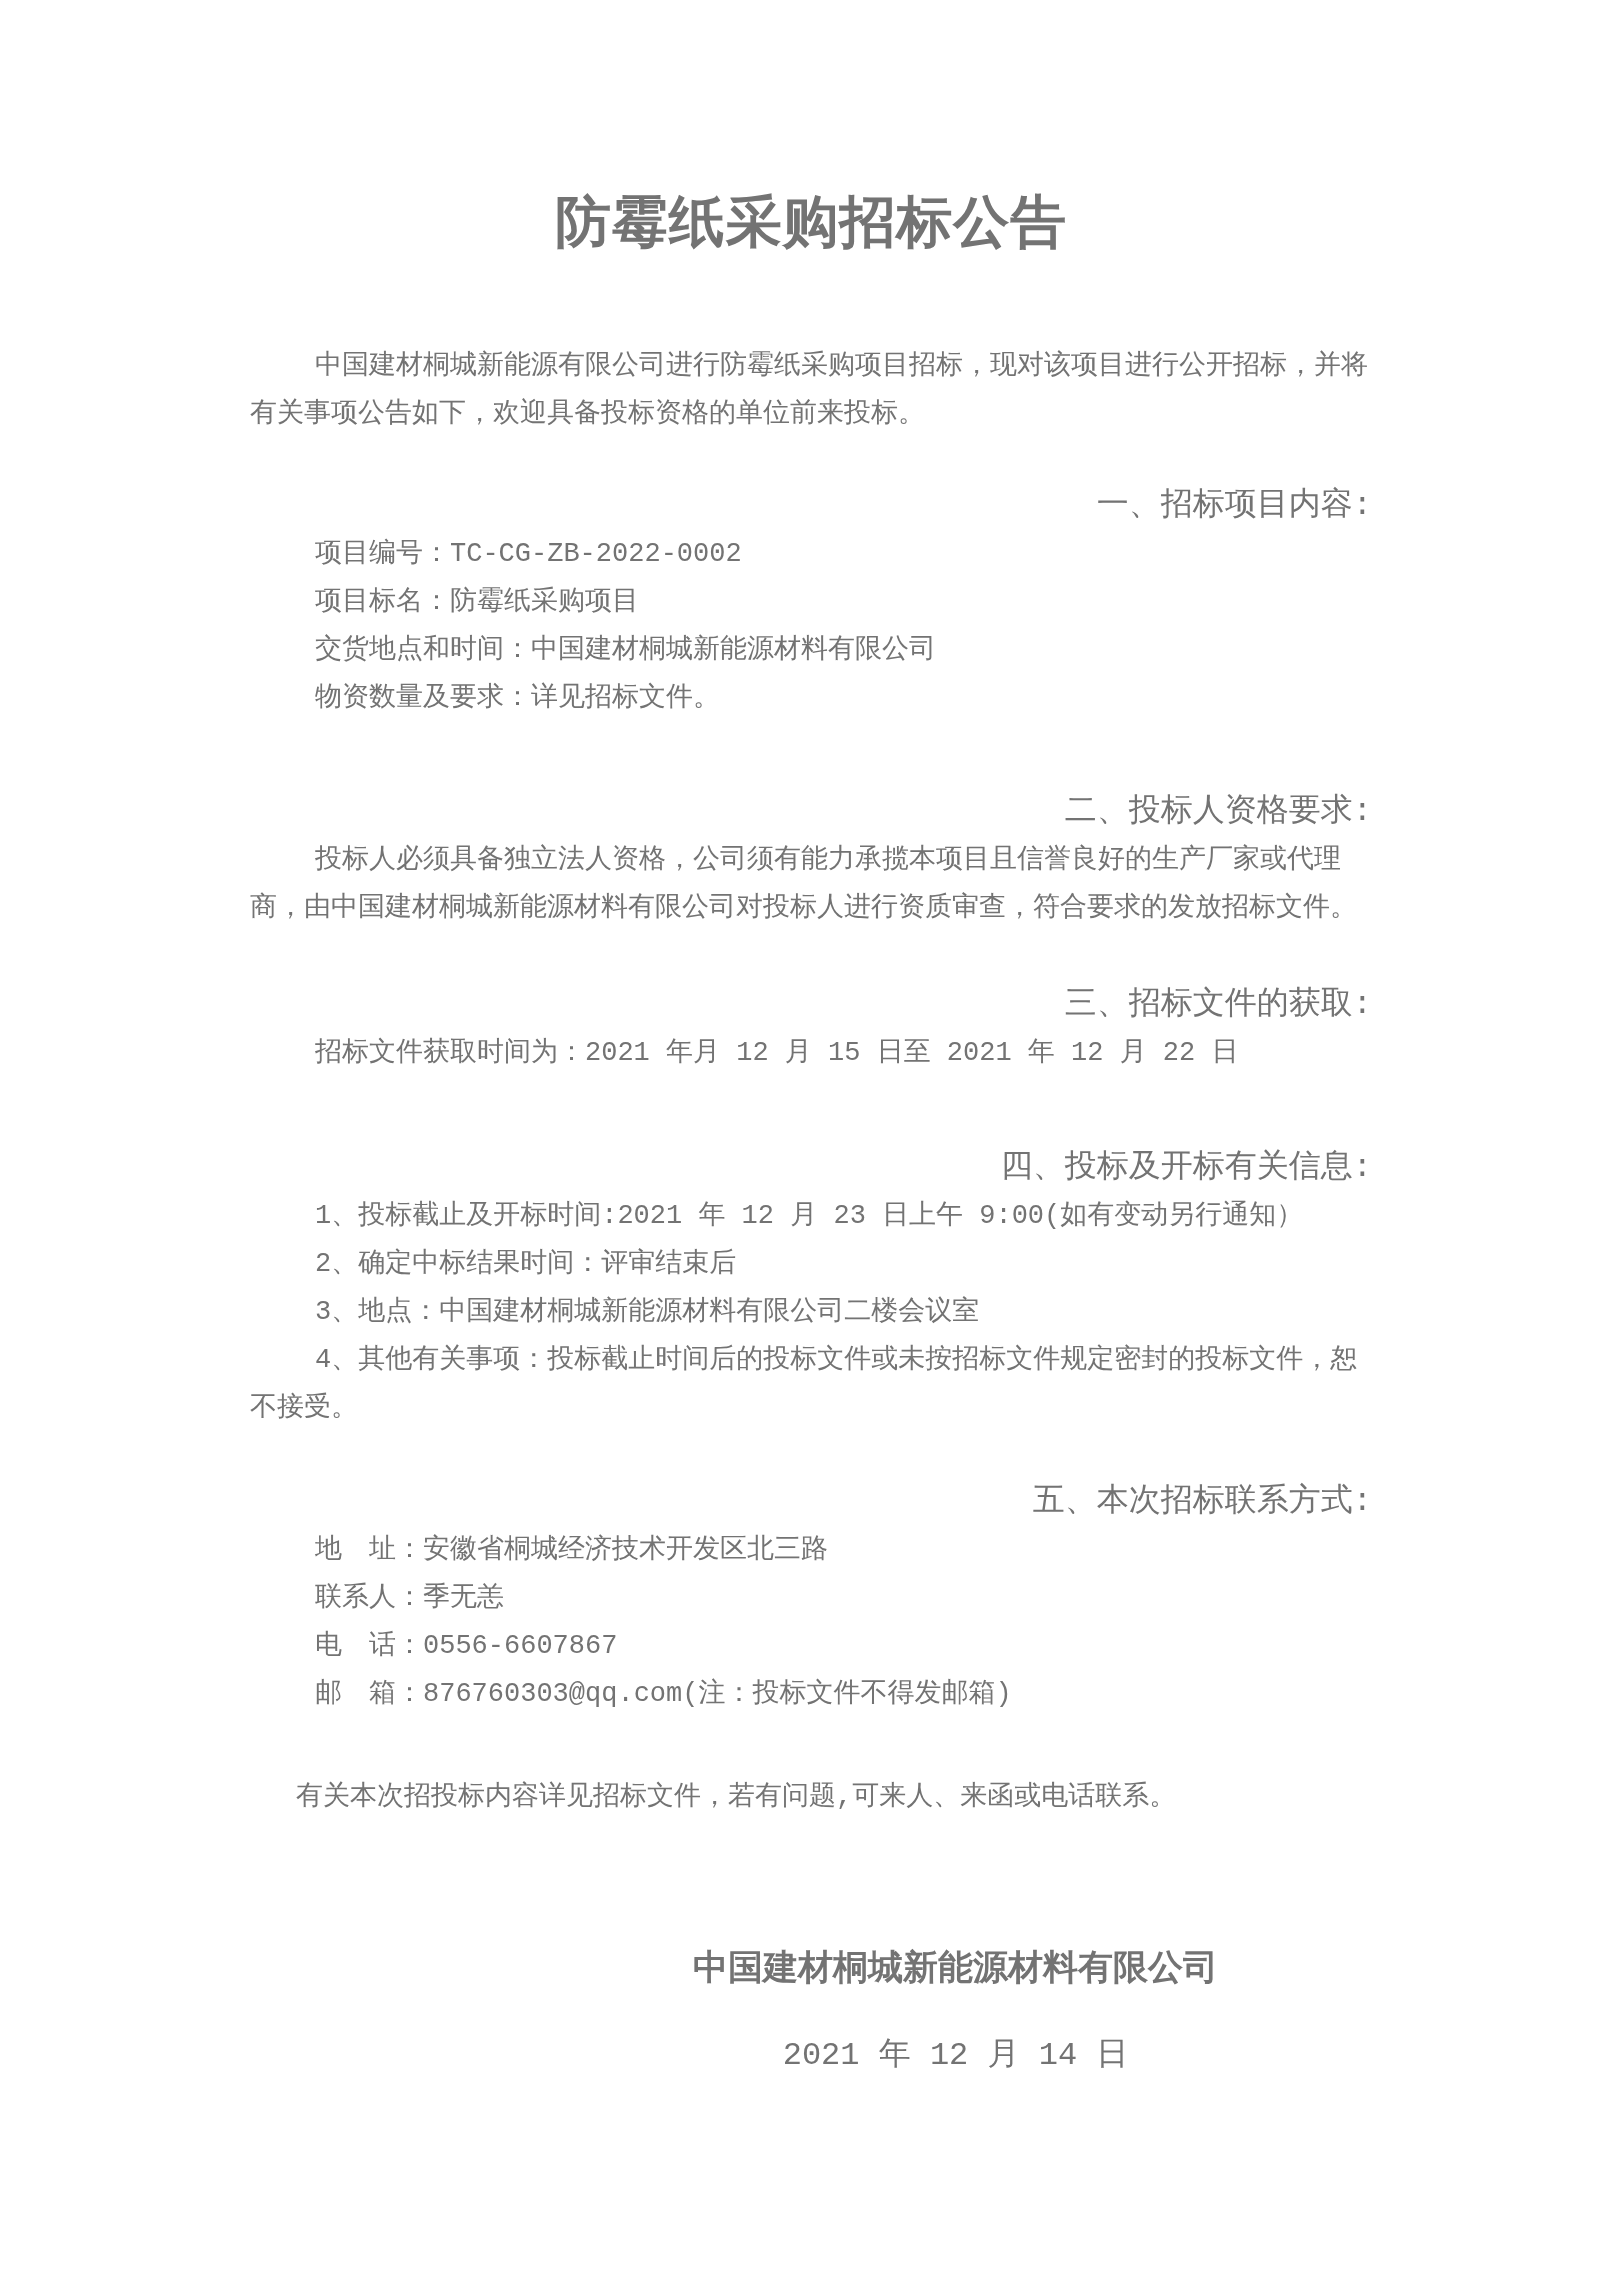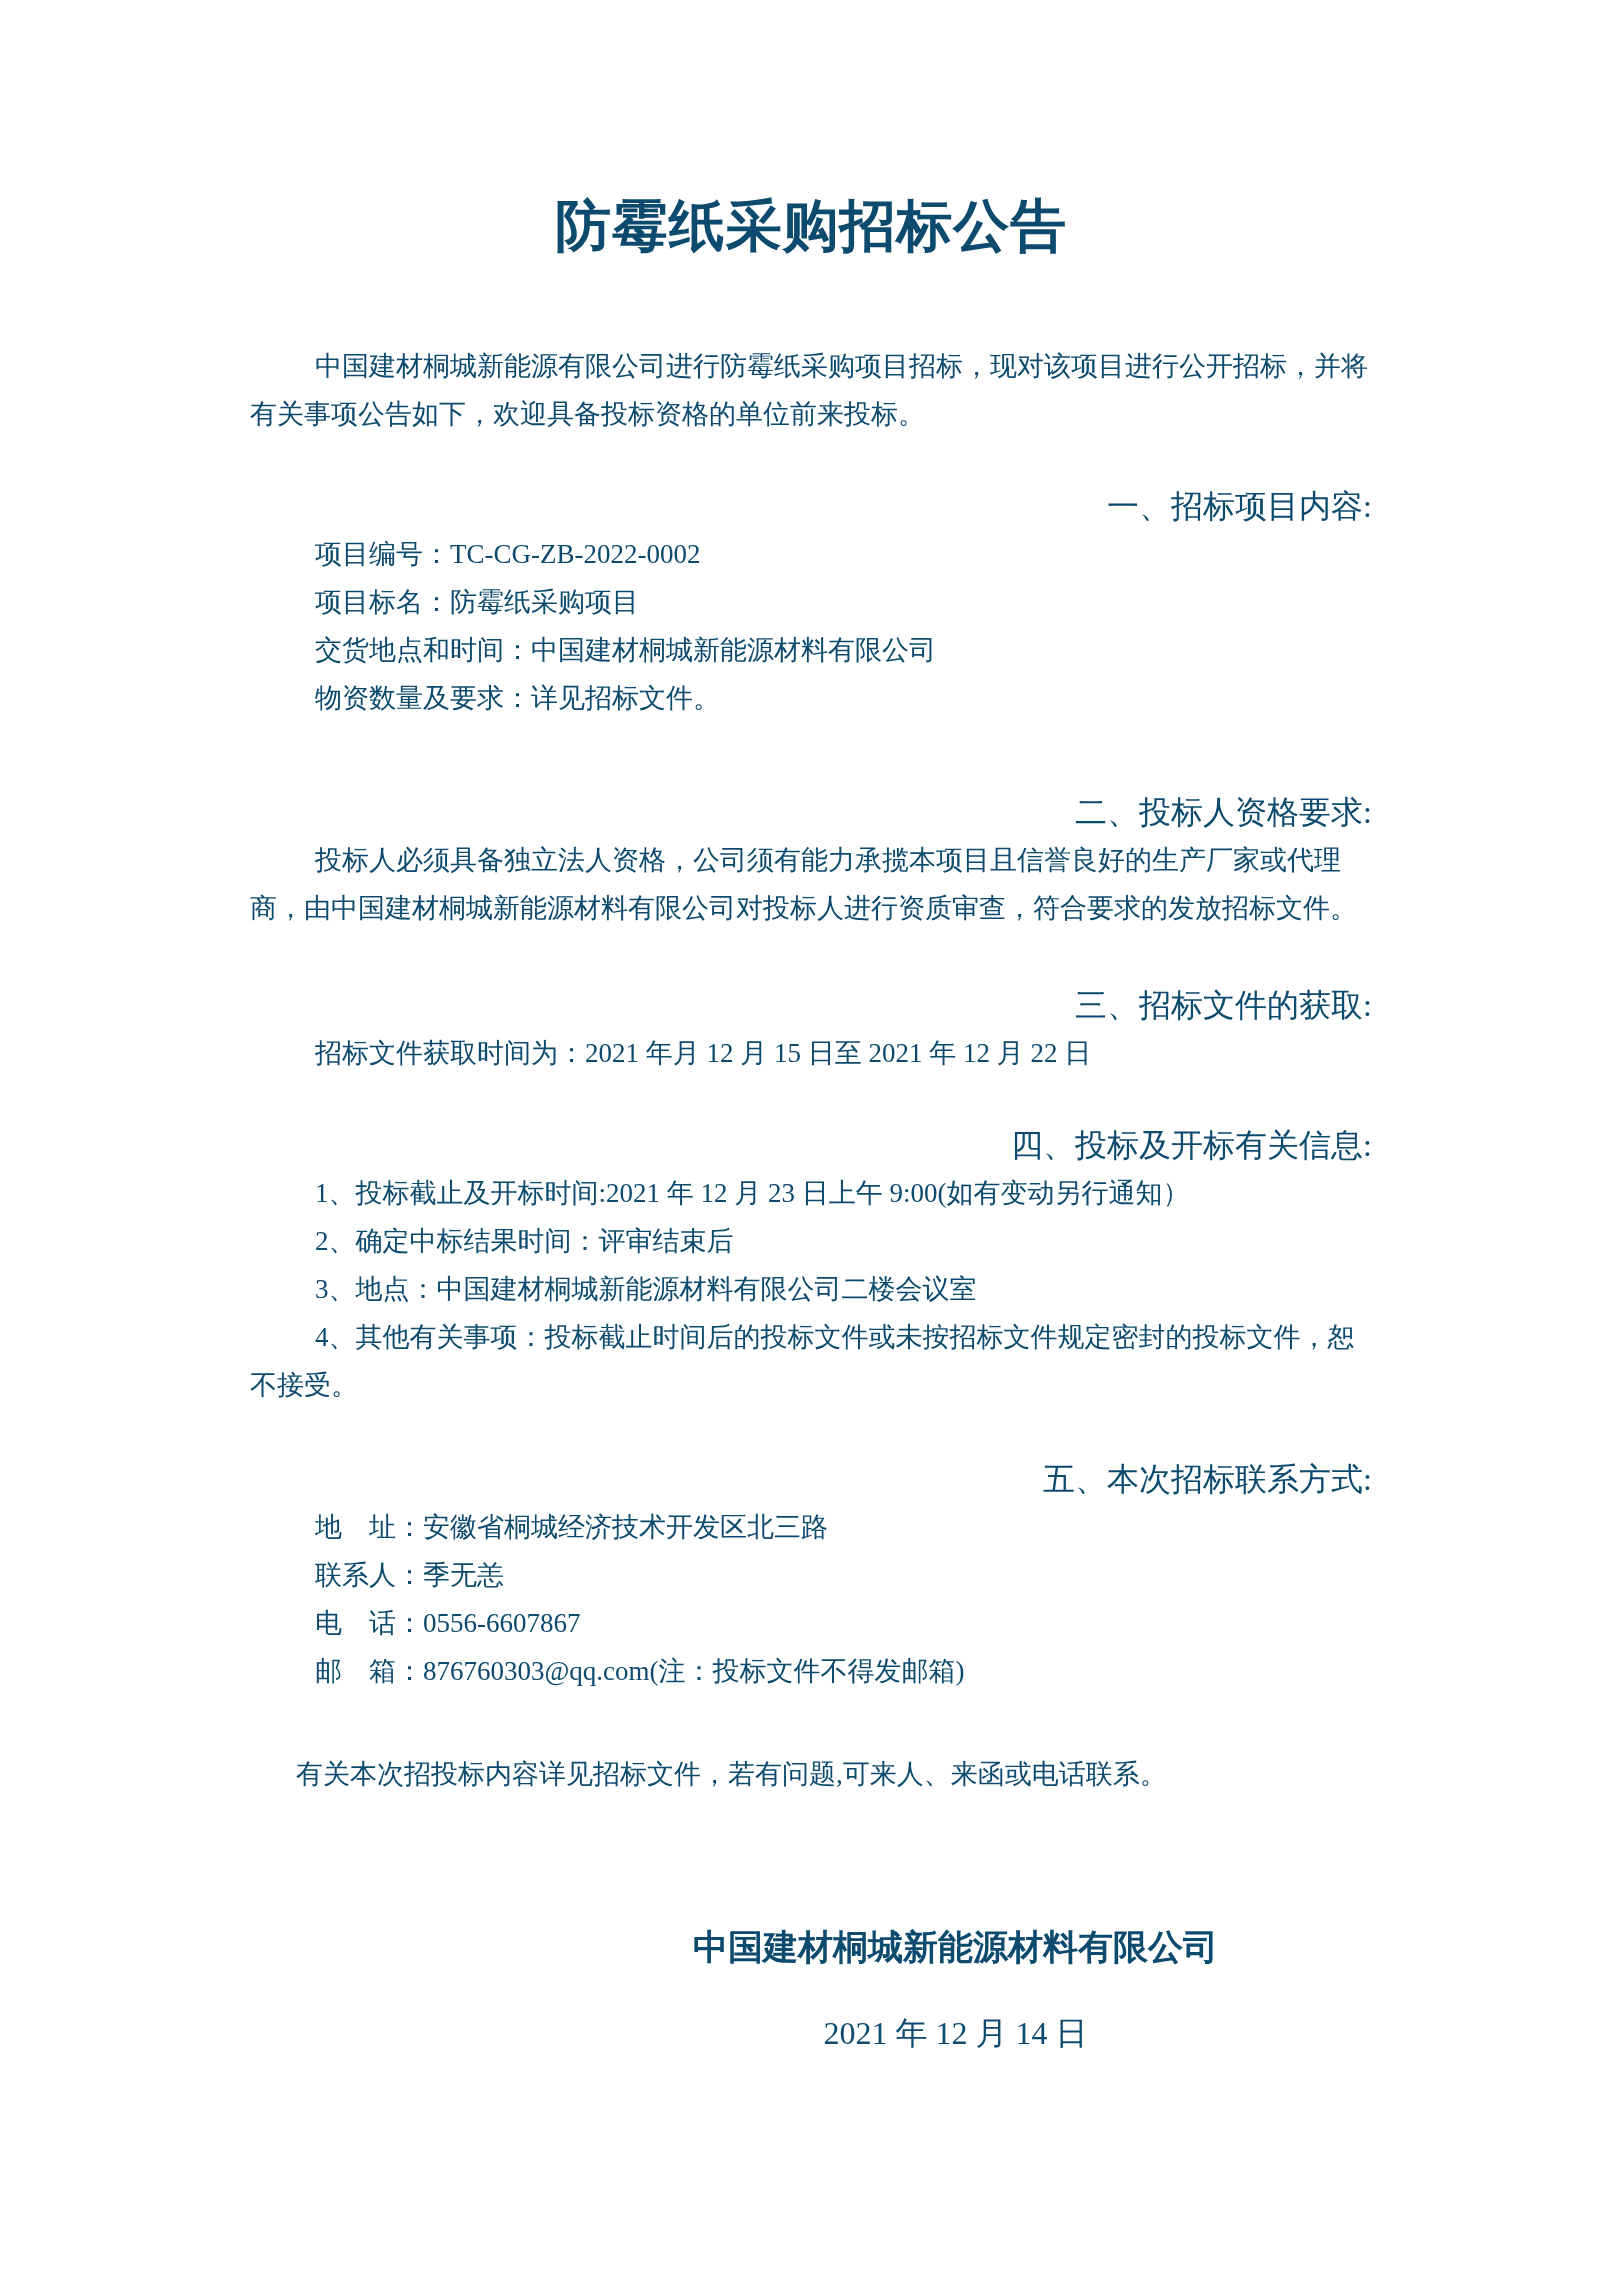--- a/index.html
+++ b/index.html
@@ -5,22 +5,22 @@
   html, body {
     margin: 0;
     padding: 0;
     background: #ffffff;
   }
   .page {
     position: relative;
     width: 1623px;
     height: 2295px;
     background: #ffffff;
-    color: #0c4a6e;
-    font-family: Liberation Serif, serif;
+    color: #737373;
+    font-family: Liberation Mono, monospace;
     overflow: hidden;
   }
   .content {
     position: absolute;
     left: 250px;
     top: 195px;
     width: 1122px;
   }
   .title {
     margin: 0;
@@ -38,21 +38,21 @@
     line-height: 48px;
   }
   .intro {
     margin-top: 84px;
     text-indent: 65px;
   }
   .section { margin-top: 0; }
   .section-1 { margin-top: 44px; }
   .section-2 { margin-top: 66px; }
   .section-3 { margin-top: 49px; }
-  .section-4 { margin-top: 44px; }
+  .section-4 { margin-top: 67px; }
   .section-5 { margin-top: 46px; }
   .heading {
     font-size: 32px;
     line-height: 48px;
     text-align: right;
   }
   .sub {
     padding-left: 65px;
   }
   .indent {

